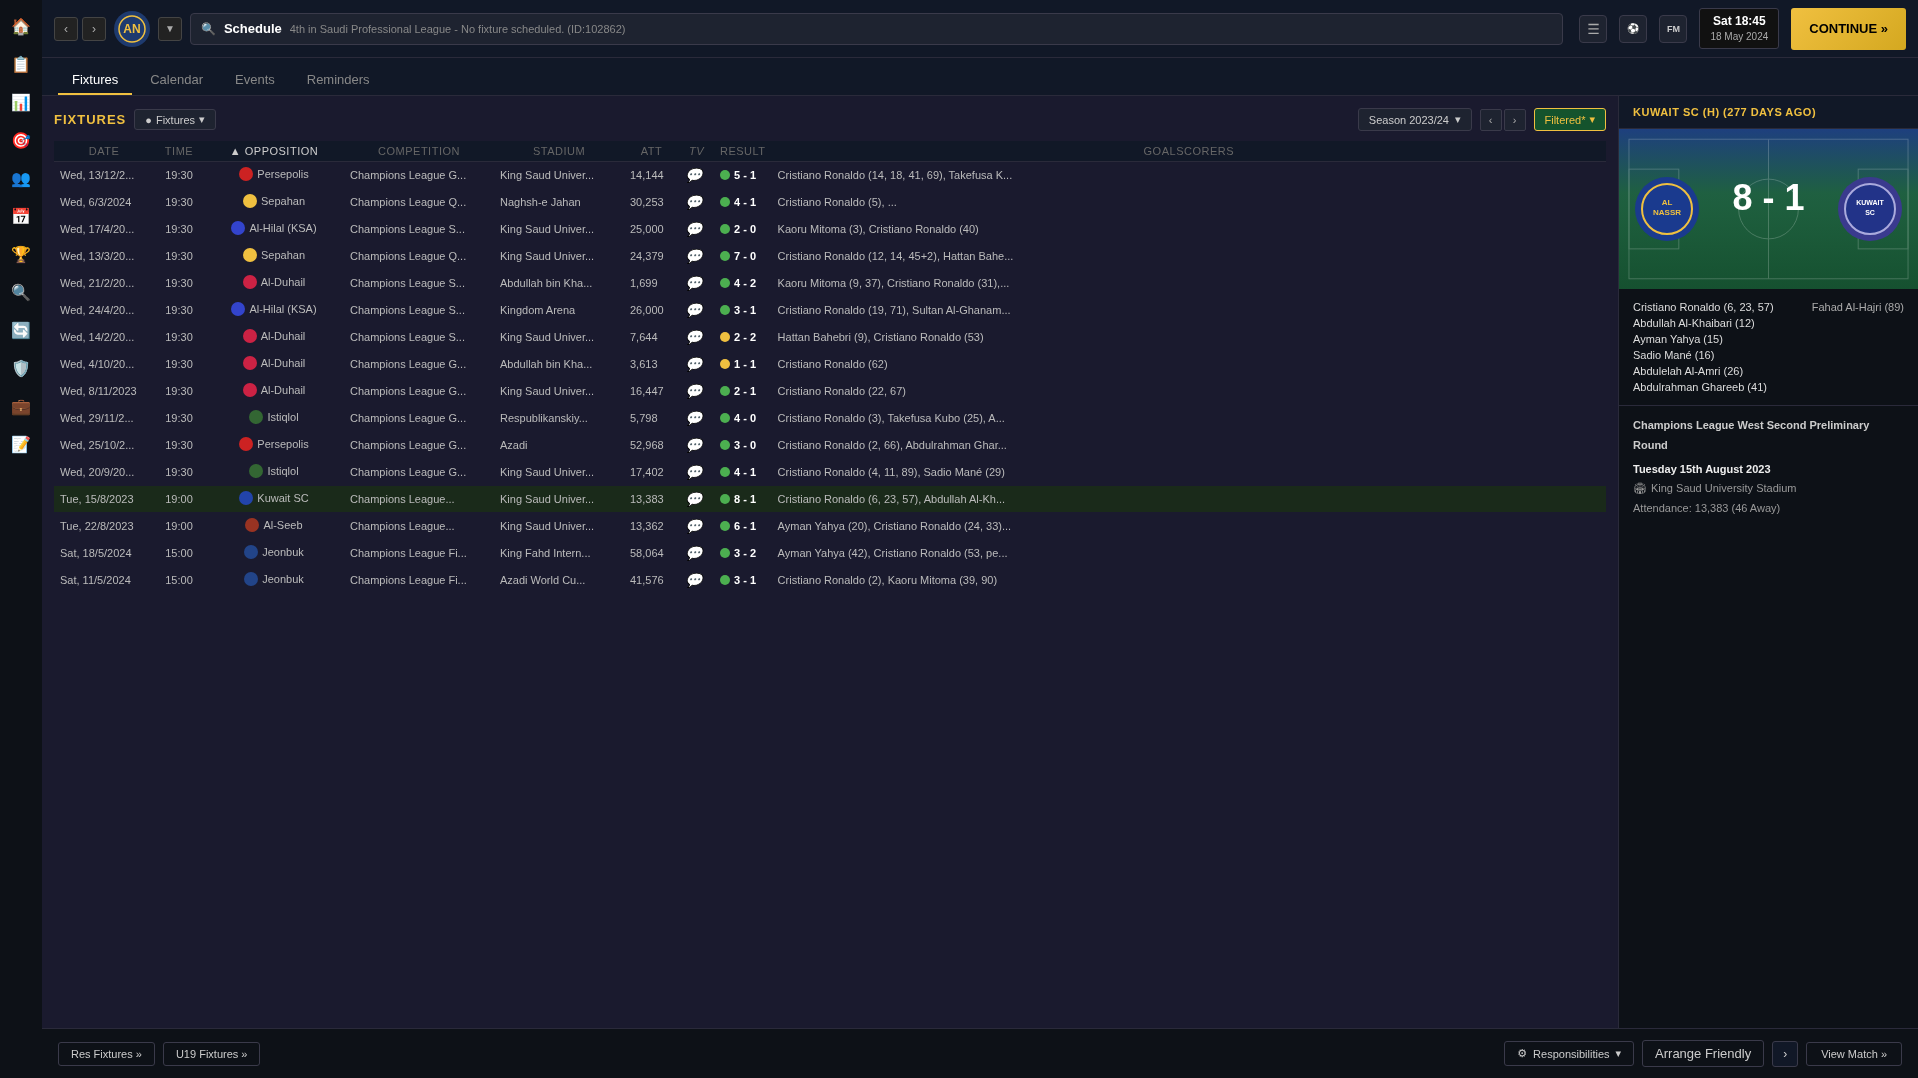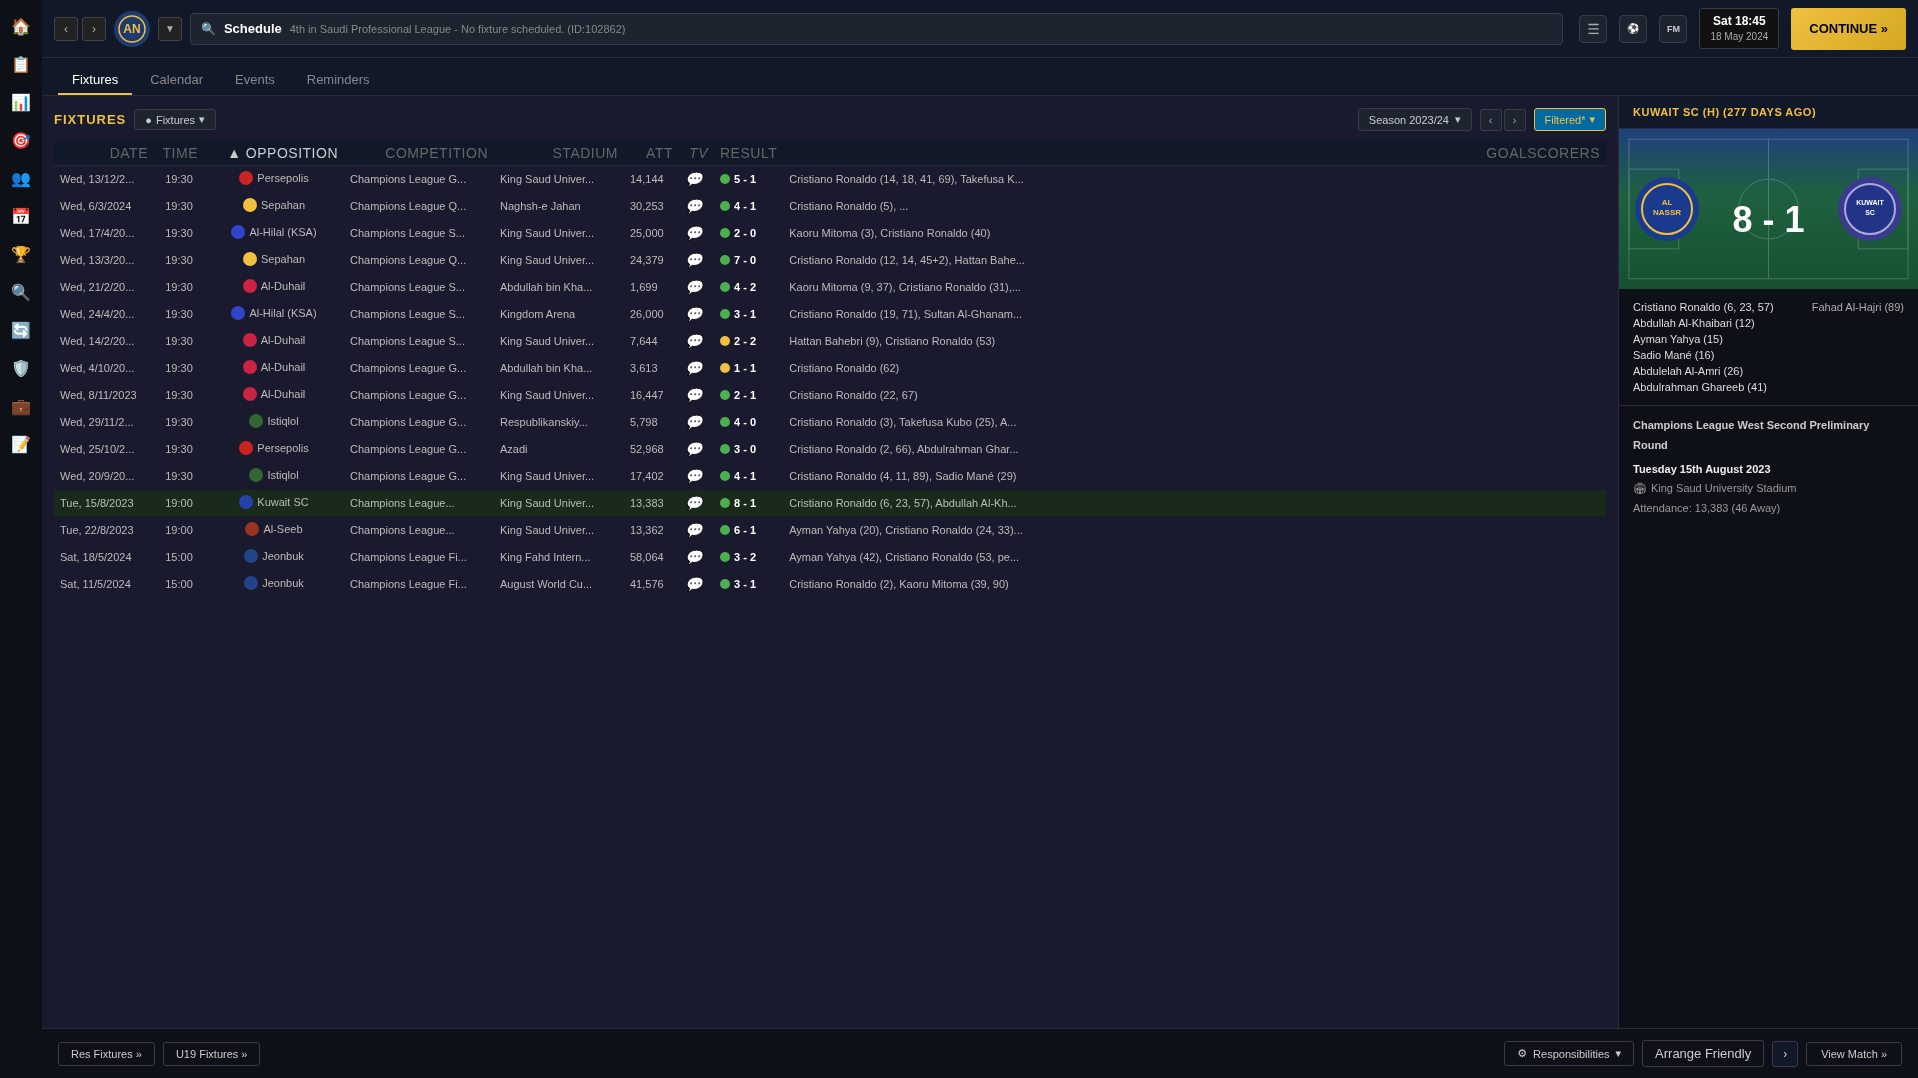--- a/index.html
+++ b/index.html
@@ -214,43 +214,43 @@
     .season-nav-btn {
       width: 22px; height: 22px;
       background: #1e2330;
       border: 1px solid #3a3a4a;
       color: #aaa;
       display: flex; align-items: center; justify-content: center;
       cursor: pointer; border-radius: 2px;
       font-size: 11px;
     }
     .filtered-btn {
-      background: #0369a1;
+      background: #14532d;
       border: 1px solid #f0c040;
       color: #f0c040;
       padding: 4px 10px;
       border-radius: 3px;
       font-size: 11px;
       cursor: pointer;
       display: flex; align-items: center; gap: 4px;
     }
 
     
     .fixtures-table {
       width: 100%;
       border-collapse: collapse;
       font-size: 11px;
     }
     .fixtures-table th {
-      text-align: right;
+      text-align: center;
       color: #666;
       font-weight: normal;
       padding: 4px 6px;
       border-bottom: 1px solid #2a2a3a;
-      font-size: 14px;
+      font-size: 11px;
       letter-spacing: 0.5px;
       text-transform: uppercase;
       background: #111827;
     }
     .fixtures-table th.sort-active {
       color: #ccc;
     }
     .fixtures-table td {
       padding: 5px 6px;
       border-bottom: 1px solid #1a1a2e;
@@ -291,21 +291,21 @@
     }
     .match-visual-bg {
       position: absolute;
       top: 0; left: 0; right: 0; bottom: 0;
       background: linear-gradient(180deg, #1e3a6e 0%, #2a6a3e 50%, #1a5a2e 100%);
       opacity: 0.8;
     }
     .match-score-overlay {
       position: relative;
       display: flex;
-      align-items: flex-end;
+      align-items: flex-start;
       justify-content: space-between;
       width: 100%;
       padding: 0 16px;
     }
     .match-badge {
       width: 64px; height: 64px;
       border-radius: 50%;
       display: flex; align-items: center; justify-content: center;
       font-size: 28px;
       flex-shrink: 0;
@@ -896,21 +896,21 @@
             <tr>
       <td class="col-date">Sat, 11/5/2024</td>
       <td class="col-time">15:00</td>
       <td class="col-opp">
         <span style="display:inline-flex;align-items:center;gap:4px;">
           <span style="display:inline-block;width:14px;height:14px;border-radius:50%;background:#224488;font-size:8px;text-align:center;line-height:14px;color:#fff;flex-shrink:0;"></span>
           Jeonbuk
         </span>
       </td>
       <td class="col-comp">Champions League Fi...</td>
-      <td class="col-stad">August World Cu...</td>
+      <td class="col-stad">Azadi World Cu...</td>
       <td class="col-att">41,576</td>
       <td class="col-tv">
         <span style="color:#555;font-size:14px;">💬</span>
       </td>
       <td class="col-res">
         <span style="display:inline-flex;align-items:center;gap:4px;">
           <span style="display:inline-block;width:10px;height:10px;border-radius:50%;background:#4caf50;"></span>
           <span class="result-text">3 - 1</span>
         </span>
       </td>

